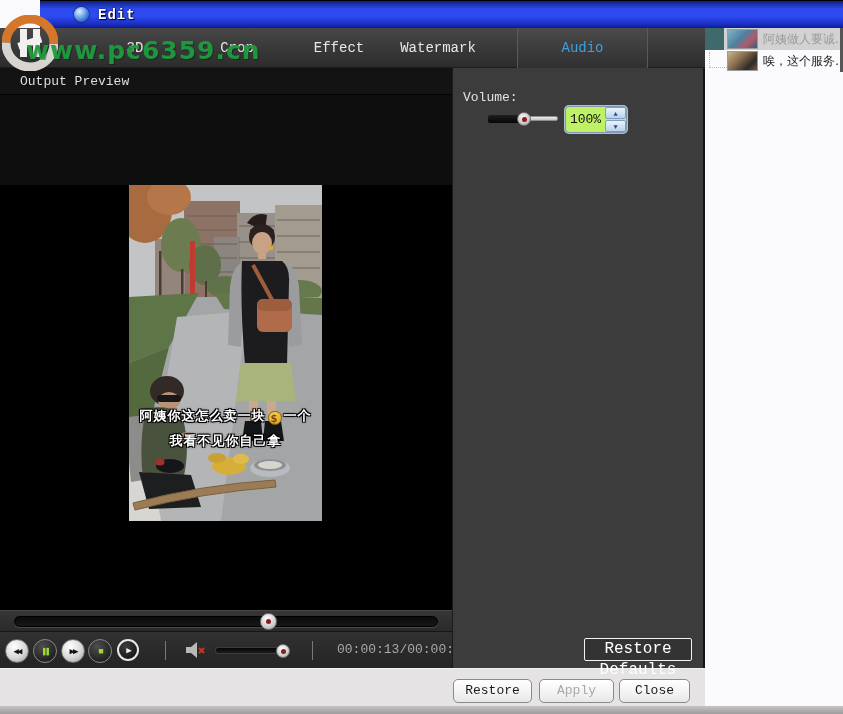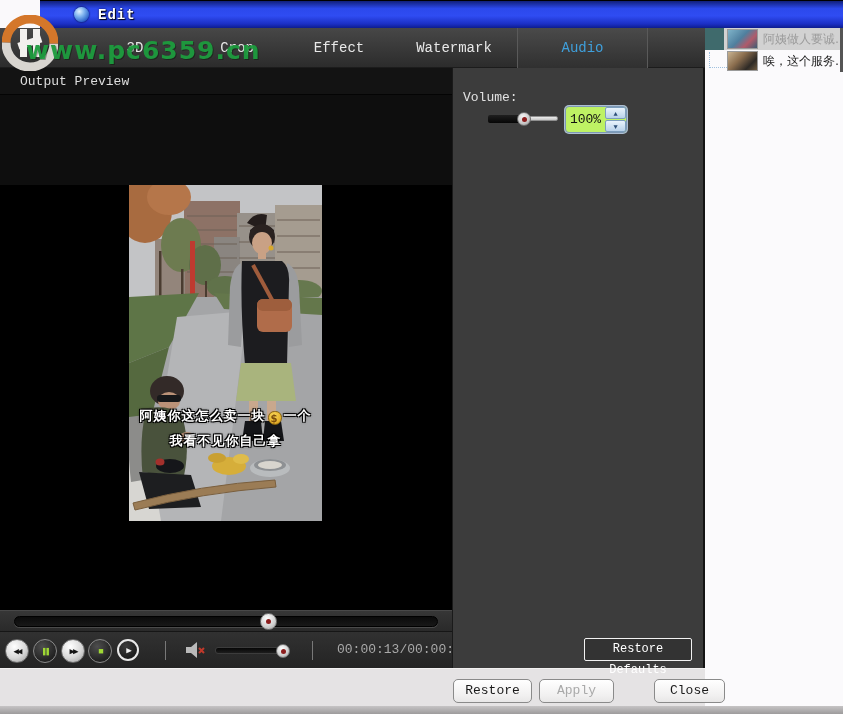--- a/index.html
+++ b/index.html
@@ -183,40 +183,40 @@
     position:absolute; left:0; width:21px; height:12px; text-align:center;
     font-size:7px; color:#2d4f78; line-height:12px;
     background:linear-gradient(180deg,#e9f3fc,#b9d2ea);
     border:1px solid #7d9ebd; border-radius:2px; cursor:default;
   }
   .spin-up { top:0; }
   .spin-down { top:13px; }
   .restore-defaults {
     position:absolute; left:131px; top:570px; width:108px; height:23px;
     background:#333; border:1px solid #f2f2f2; border-radius:2px;
-    color:#fff; font-size:12px; text-align:center; line-height:21px; cursor:default;
+    color:#fff; font-size:16px; text-align:center; line-height:21px; cursor:default;
     font-family:"Liberation Mono",monospace;
   }
 
   
   .dlg-footer {
     left:0; top:668px; width:705px; height:38px; background:#e5e3e4;
     border-top:1px solid #f2f1f1;
   }
   .fbtn {
     position:absolute; top:10px; height:24px;
     background:linear-gradient(180deg,#ffffff,#f1f0f0 70%,#e8e7e7);
     border:1px solid #8a8a8a; border-radius:5px;
     font-family:"Liberation Mono",monospace; font-size:13px; color:#1a1a1a;
     text-align:center; line-height:22px; cursor:default;
   }
   .fbtn.disabled { color:#a9a9a9; }
   .btn-restore-all { left:453px; width:79px; }
   .btn-apply { left:539px; width:75px; }
-  .btn-close { left:654px; width:71px; }
+  .btn-close { left:619px; width:71px; }
 
   
   .bg-window { left:705px; top:28px; width:138px; height:678px; background:#fbfafc; }
   .bg-row { position:absolute; left:0; width:138px; height:22px; cursor:default; }
   .bg-row1 { top:0; background:#d2d2d2; }
   .bg-row2 { top:22px; background:#fbfafc; }
   .teal-block { position:absolute; left:0; top:0; width:19px; height:22px; background:#3f6a6c; }
   .tree-dots {
     position:absolute; left:4px; top:2px; width:18px; height:16px;
     border-left:1px dotted #9fc0de; border-bottom:1px dotted #9fc0de;
@@ -271,21 +271,21 @@
   <div class="abs titlebar">
     <div class="abs app-icon"></div>
     <div class="abs win-title">Edit</div>
     <div class="abs close-btn">✕</div>
   </div>
 
   <div class="abs tabbar">
     <div class="tab" style="left:85px;width:100px;">3D</div>
     <div class="tab" style="left:187px;width:100px;">Crop</div>
     <div class="tab" style="left:289px;width:100px;">Effect</div>
-    <div class="tab" style="left:391px;width:126px;">Watermark</div>
+    <div class="tab" style="left:375px;width:126px;">Watermark</div>
     <div class="tab active" style="left:517px;width:131px;">Audio</div>
   </div>
 
   <div class="abs preview-header">Output Preview</div>
 
   <div class="abs video-area">
     <div class="abs video-topstrip"></div>
     <div class="abs video-frame">
       <svg width="193" height="336" viewBox="0 0 193 336">
         <rect width="193" height="336" fill="#c3c4c6"></rect>

